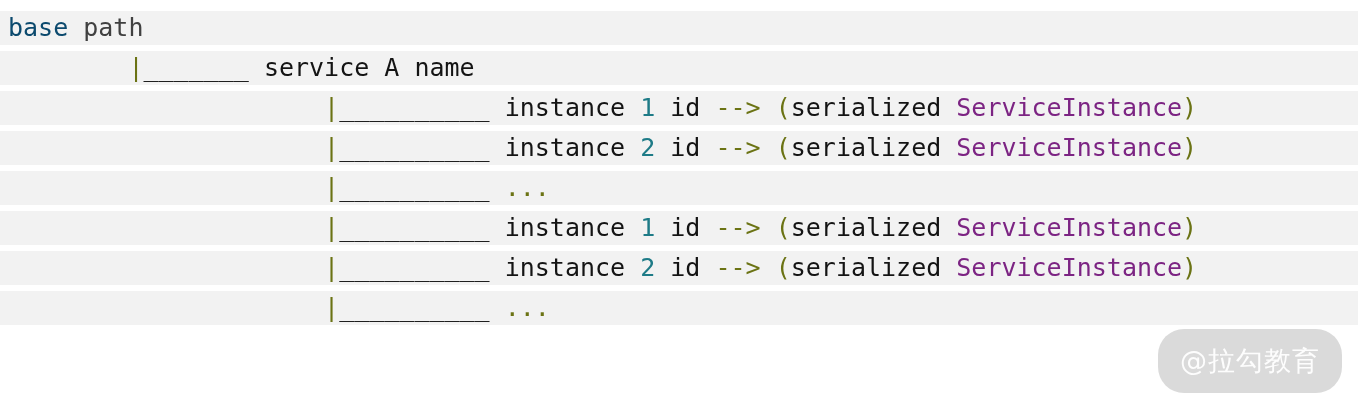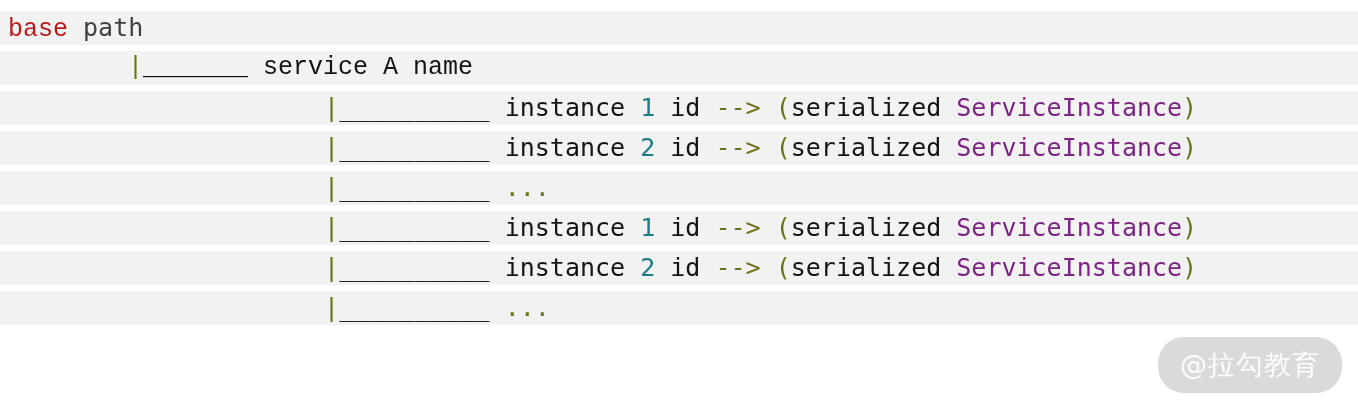--- a/index.html
+++ b/index.html
@@ -27,41 +27,41 @@
     font-size: 25px;
     letter-spacing: 0;
   }
   .code-line span {
     white-space: pre;
   }
   .watermark {
     position: absolute;
     right: 16px;
     bottom: 21px;
-    height: 56px;
+    height: 64px;
     padding: 0 22px;
     border-radius: 26px;
     background: rgba(188, 188, 188, 0.55);
     display: flex;
     align-items: center;
     justify-content: center;
   }
   .watermark span {
     color: rgba(255, 255, 255, 0.95);
     font-size: 27px;
     font-family: "DejaVu Sans", "Liberation Sans", sans-serif;
     letter-spacing: 1px;
   }
 </style>
 </head>
 <body>
 
 <div class="code-block">
-    <div class="code-line" style="background: rgb(242, 242, 242);"><span style="color: #b91c1c; font-family: Liberation Mono, monospace;">base</span><span style="color: #404040;"> path</span></div>
-    <div class="code-line" style="background: rgb(242, 242, 242); font-family: Liberation Mono, monospace;"><span style="color: rgb(20, 20, 20);">        </span><span style="color: rgb(107, 115, 20);">|</span><span style="color: rgb(20, 20, 20);">_______ service A name</span></div>
+    <div class="code-line" style="background: rgb(242, 242, 242);"><span style="color: #0c4a6e;">base</span><span style="color: #404040;"> path</span></div>
+    <div class="code-line" style="background: rgb(242, 242, 242);"><span style="color: rgb(20, 20, 20);">        </span><span style="color: rgb(107, 115, 20);">|</span><span style="color: rgb(20, 20, 20);">_______ service A name</span></div>
     <div class="code-line" style="background: rgb(242, 242, 242);"><span style="color: rgb(20, 20, 20);">                     </span><span style="color: rgb(107, 115, 20);">|</span><span style="color: rgb(20, 20, 20);">__________ instance </span><span style="color: rgb(30, 123, 135);">1</span><span style="color: rgb(20, 20, 20);"> id </span><span style="color: rgb(107, 115, 20);">--&gt;</span><span style="color: rgb(20, 20, 20);"> </span><span style="color: rgb(107, 115, 20);">(</span><span style="color: rgb(20, 20, 20);">serialized </span><span style="color: rgb(124, 36, 131);">ServiceInstance</span><span style="color: rgb(107, 115, 20);">)</span></div>
     <div class="code-line" style="background: rgb(242, 242, 242);"><span style="color: rgb(20, 20, 20);">                     </span><span style="color: rgb(107, 115, 20);">|</span><span style="color: rgb(20, 20, 20);">__________ instance </span><span style="color: rgb(30, 123, 135);">2</span><span style="color: rgb(20, 20, 20);"> id </span><span style="color: rgb(107, 115, 20);">--&gt;</span><span style="color: rgb(20, 20, 20);"> </span><span style="color: rgb(107, 115, 20);">(</span><span style="color: rgb(20, 20, 20);">serialized </span><span style="color: rgb(124, 36, 131);">ServiceInstance</span><span style="color: rgb(107, 115, 20);">)</span></div>
     <div class="code-line" style="background: rgb(242, 242, 242);"><span style="color: rgb(20, 20, 20);">                     </span><span style="color: rgb(107, 115, 20);">|</span><span style="color: rgb(20, 20, 20);">__________ </span><span style="color: rgb(107, 115, 20);">...</span></div>
     <div class="code-line" style="background: rgb(242, 242, 242);"><span style="color: rgb(20, 20, 20);">                     </span><span style="color: rgb(107, 115, 20);">|</span><span style="color: rgb(20, 20, 20);">__________ instance </span><span style="color: rgb(30, 123, 135);">1</span><span style="color: rgb(20, 20, 20);"> id </span><span style="color: rgb(107, 115, 20);">--&gt;</span><span style="color: rgb(20, 20, 20);"> </span><span style="color: rgb(107, 115, 20);">(</span><span style="color: rgb(20, 20, 20);">serialized </span><span style="color: rgb(124, 36, 131);">ServiceInstance</span><span style="color: rgb(107, 115, 20);">)</span></div>
     <div class="code-line" style="background: rgb(242, 242, 242);"><span style="color: rgb(20, 20, 20);">                     </span><span style="color: rgb(107, 115, 20);">|</span><span style="color: rgb(20, 20, 20);">__________ instance </span><span style="color: rgb(30, 123, 135);">2</span><span style="color: rgb(20, 20, 20);"> id </span><span style="color: rgb(107, 115, 20);">--&gt;</span><span style="color: rgb(20, 20, 20);"> </span><span style="color: rgb(107, 115, 20);">(</span><span style="color: rgb(20, 20, 20);">serialized </span><span style="color: rgb(124, 36, 131);">ServiceInstance</span><span style="color: rgb(107, 115, 20);">)</span></div>
     <div class="code-line" style="background: rgb(242, 242, 242);"><span style="color: rgb(20, 20, 20);">                     </span><span style="color: rgb(107, 115, 20);">|</span><span style="color: rgb(20, 20, 20);">__________ </span><span style="color: rgb(107, 115, 20);">...</span></div>
   </div>
 
 <div class="watermark" style="background: rgba(188, 188, 188, 0.55);">
   <span style="color: rgba(255, 255, 255, 0.95);">@拉勾教育</span>

